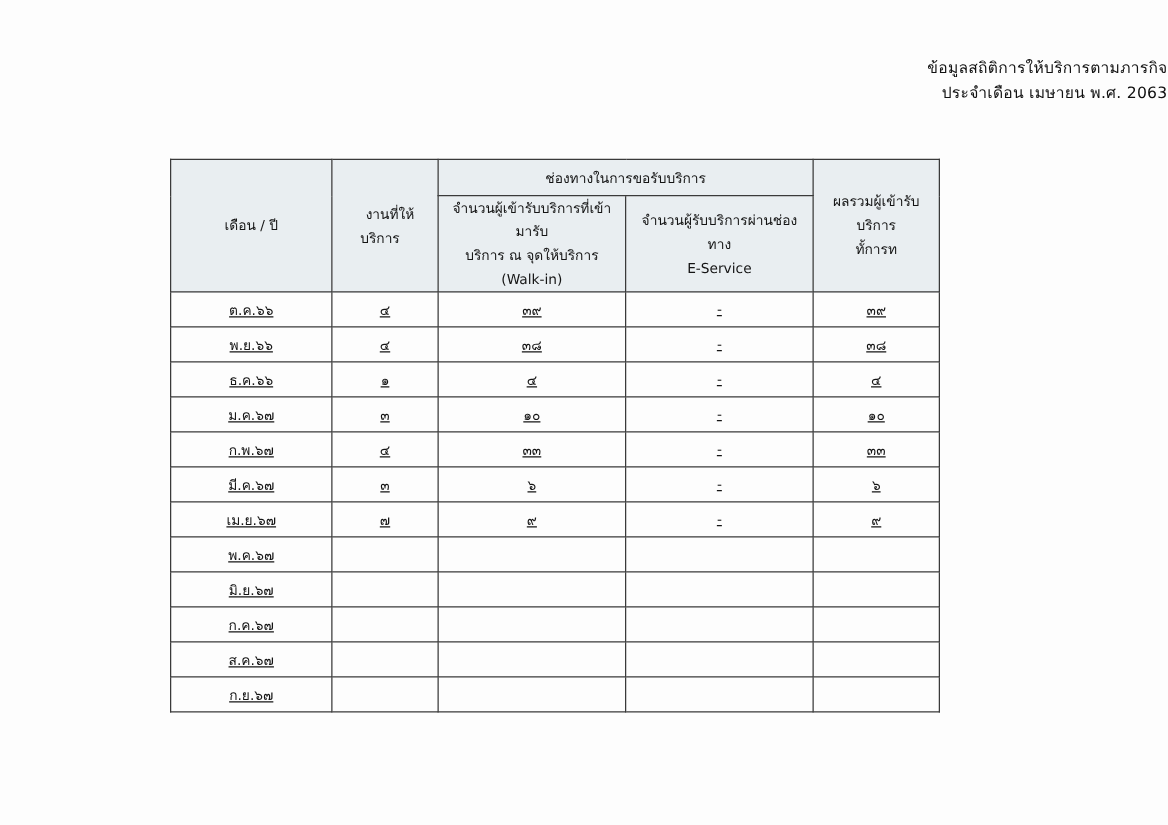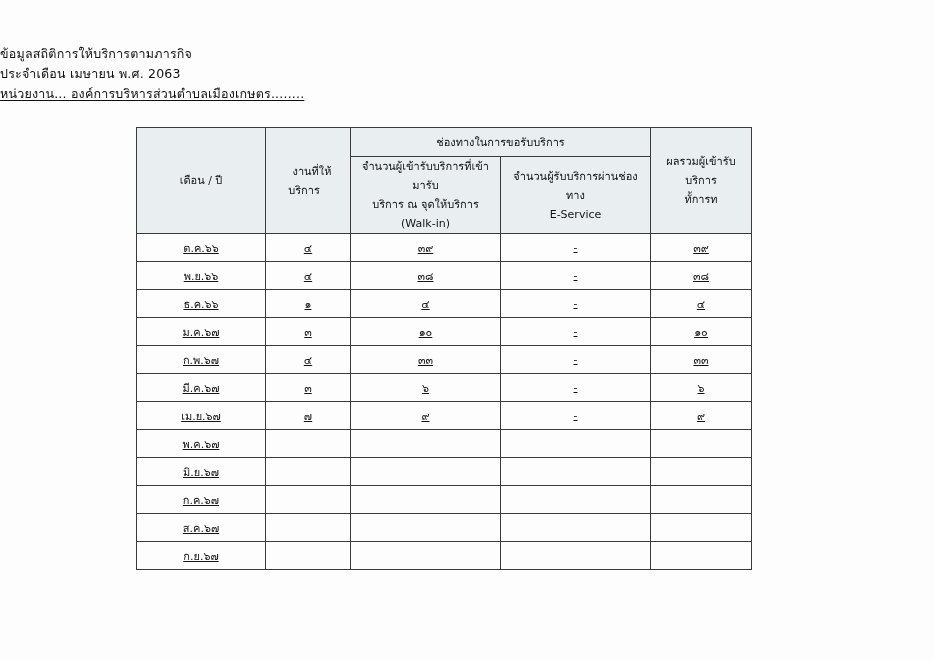--- a/index.html
+++ b/index.html
@@ -16,21 +16,21 @@
     overflow: hidden;
   }
   .page {
     position: absolute;
     top: 0; left: 0;
     width: 934px;
     height: 660px;
     background: #fdfdfd;
   }
   .doc-header {
-    text-align: left;
+    text-align: right;
     padding-top: 44px;
   }
   .doc-header .line {
     font-size: 12.5px;
     line-height: 20px;
     color: #111;
     letter-spacing: 0.2px;
   }
   .doc-header .line.underline {
     text-decoration: underline;
@@ -100,21 +100,20 @@
   }
 </style>
 </head>
 <body>
 
 <div class="page">
 
   <div class="doc-header">
     <div class="line">ข้อมูลสถิติการให้บริการตามภารกิจ</div>
     <div class="line">ประจำเดือน เมษายน พ.ศ. 2063</div>
-    <div class="line underline">หน่วยงาน... องค์การบริหารส่วนตำบลเมืองเกษตร........</div>
   </div>
 
   <div class="table-wrap">
     <table class="stats">
       <thead>
         <tr>
           <th class="col-month" rowspan="2">
             <span class="hdr-inner">เดือน / ปี</span>
           </th>
           <th class="col-works" rowspan="2">

